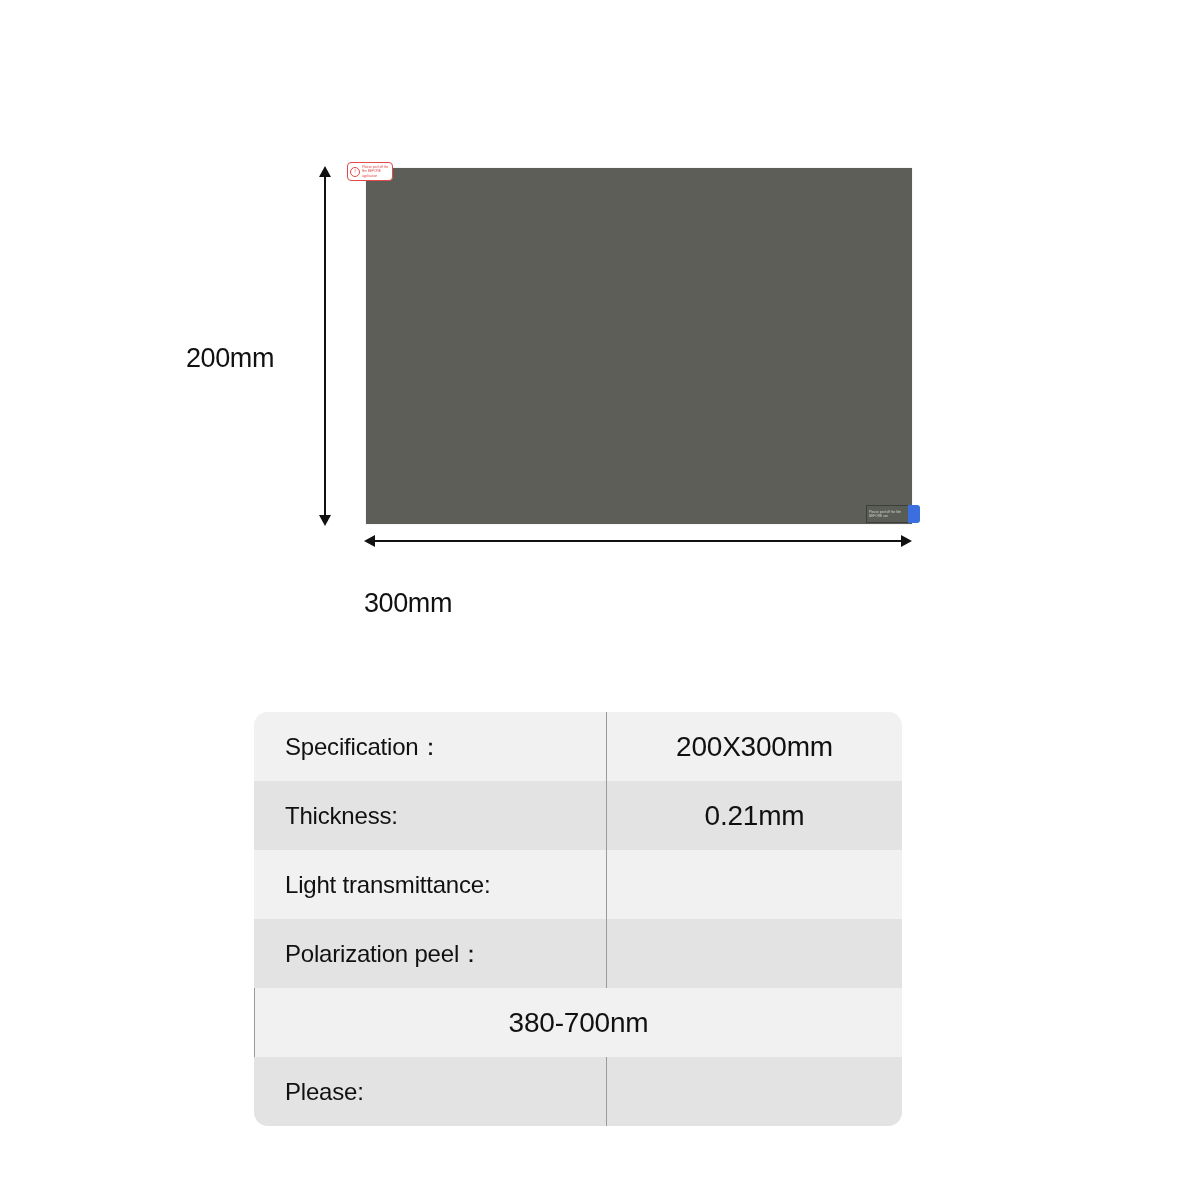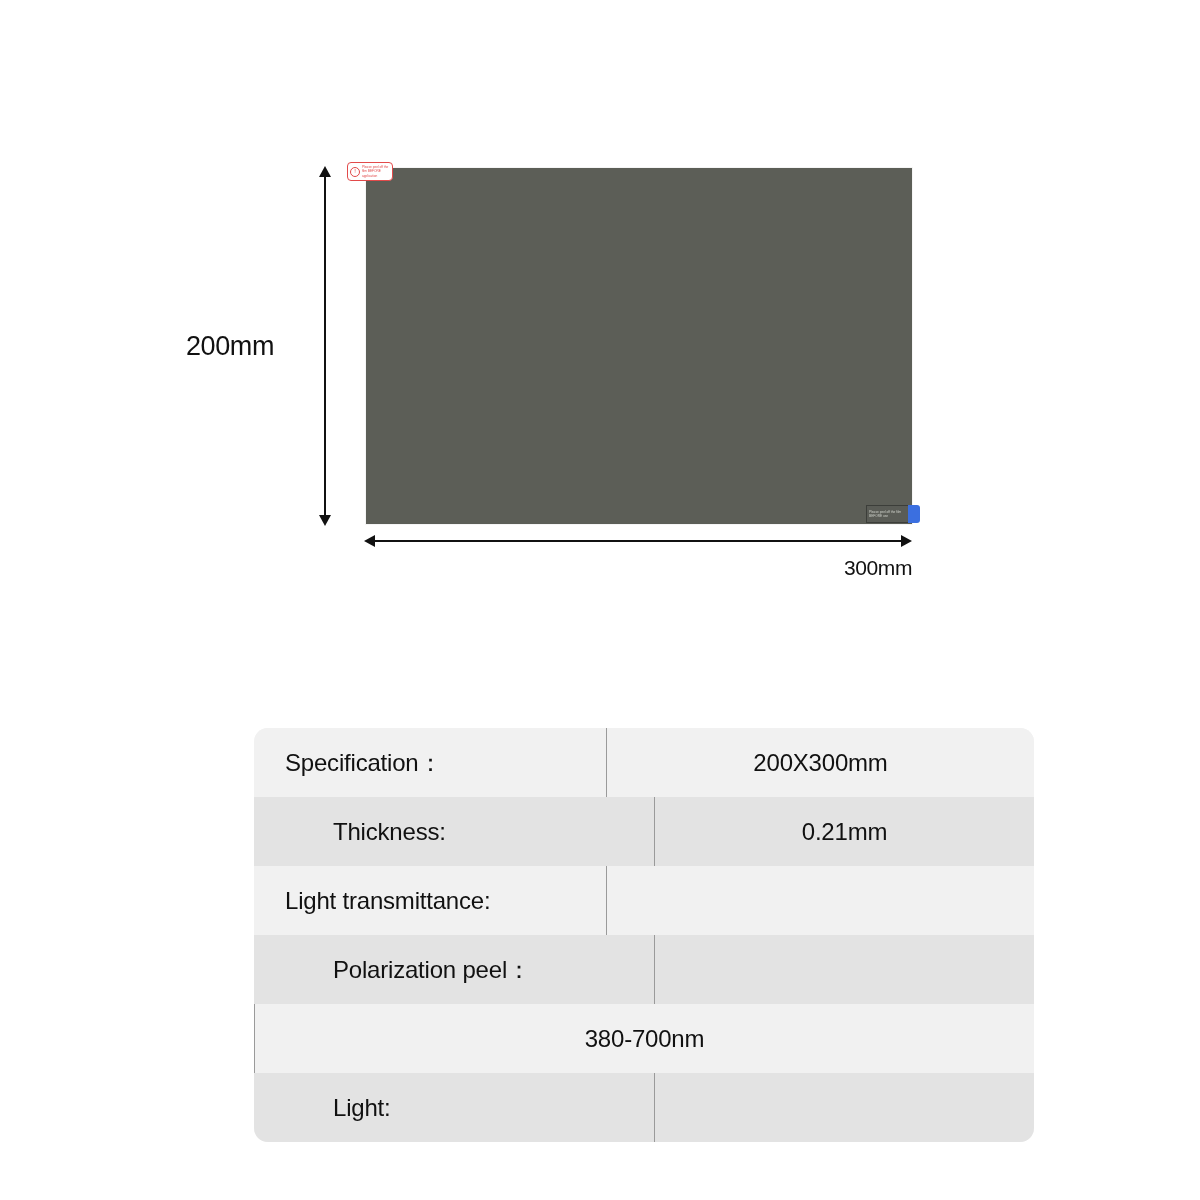--- a/index.html
+++ b/index.html
@@ -129,21 +129,21 @@
     left: 1px;
     bottom: 0;
     width: 0; height: 0;
     border-left: 6px solid transparent;
     border-right: 6px solid transparent;
     border-top: 11px solid #111111;
   }
   #label-height {
     position: absolute;
     left: 186px;
-    top: 331px;
+    top: 343px;
     font-size: 27px;
     letter-spacing: -0.4px;
     color: #111111;
   }
 
   #dim-horizontal {
     position: absolute;
     left: 364px;
     top: 534px;
     width: 548px;
@@ -171,66 +171,65 @@
     right: 0;
     top: 1px;
     width: 0; height: 0;
     border-top: 6px solid transparent;
     border-bottom: 6px solid transparent;
     border-left: 11px solid #111111;
   }
   #label-width {
     position: absolute;
     left: 364px;
-    top: 556px;
+    top: 588px;
     width: 548px;
-    text-align: right;
-    font-size: 21px;
+    text-align: left;
+    font-size: 27px;
     letter-spacing: -0.4px;
     color: #111111;
   }
 
   
   #spec-table {
     position: absolute;
     left: 254px;
     top: 712px;
-    width: 780px;
+    width: 648px;
     border-radius: 14px;
     overflow: hidden;
     background: #f2f2f2;
-    margin-top: 16px;
   }
   .spec-row {
     display: flex;
     align-items: stretch;
     height: 69px;
   }
-  .spec-row.odd  { background: #e3e3e3; padding-left: 48px; }
+  .spec-row.odd  { background: #e3e3e3; }
   .spec-row.even { background: #f1f1f1; }
   .spec-label {
     flex: 0 0 352px;
     display: flex;
     align-items: center;
     padding-left: 31px;
     box-sizing: border-box;
     font-size: 24px;
     color: #111111;
     letter-spacing: -0.2px;
   }
   .spec-divider {
     flex: 0 0 1px;
     background: #9a9a9a;
   }
   .spec-value {
     flex: 1 1 auto;
     display: flex;
     align-items: center;
     justify-content: center;
-    font-size: 24px;
+    font-size: 28px;
     color: #111111;
     letter-spacing: -0.2px;
   }
 </style>
 </head>
 <body>
 
 <div id="product-figure">
 
   <div id="product-sheet"></div>
@@ -284,17 +283,17 @@
     <div class="spec-label">Polarization peel：</div>
     <div class="spec-divider"></div>
   </div>
 
   <div class="spec-row even">
     <div class="spec-divider"></div>
     <div class="spec-value">380-700nm</div>
   </div>
 
   <div class="spec-row odd">
-    <div class="spec-label">Light:</div>
+    <div class="spec-label">Please:</div>
     <div class="spec-divider"></div>
   </div>
 
 </div>
 
 </body></html>

